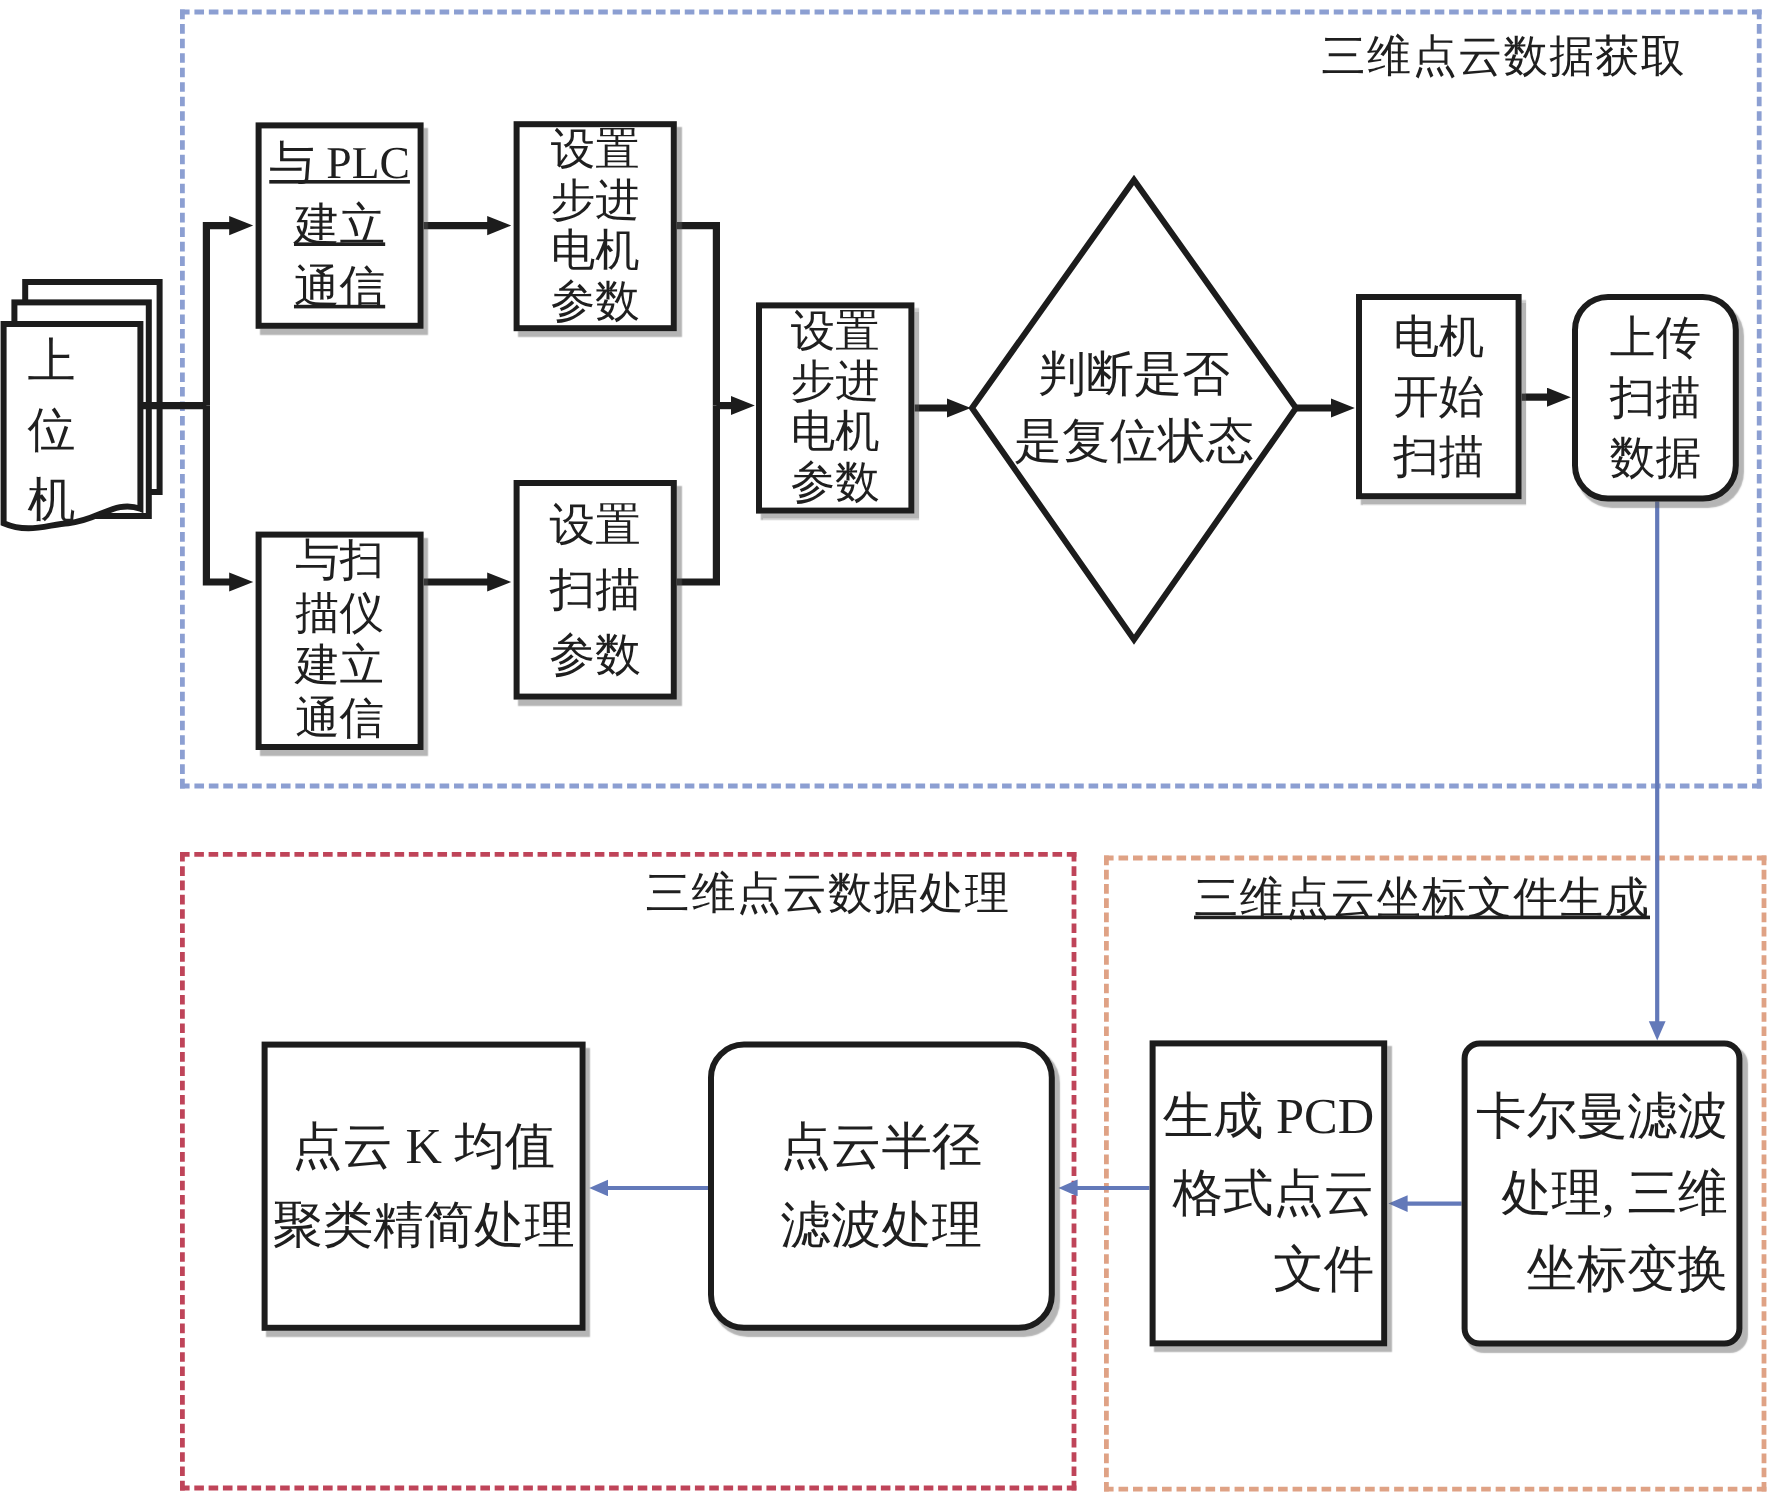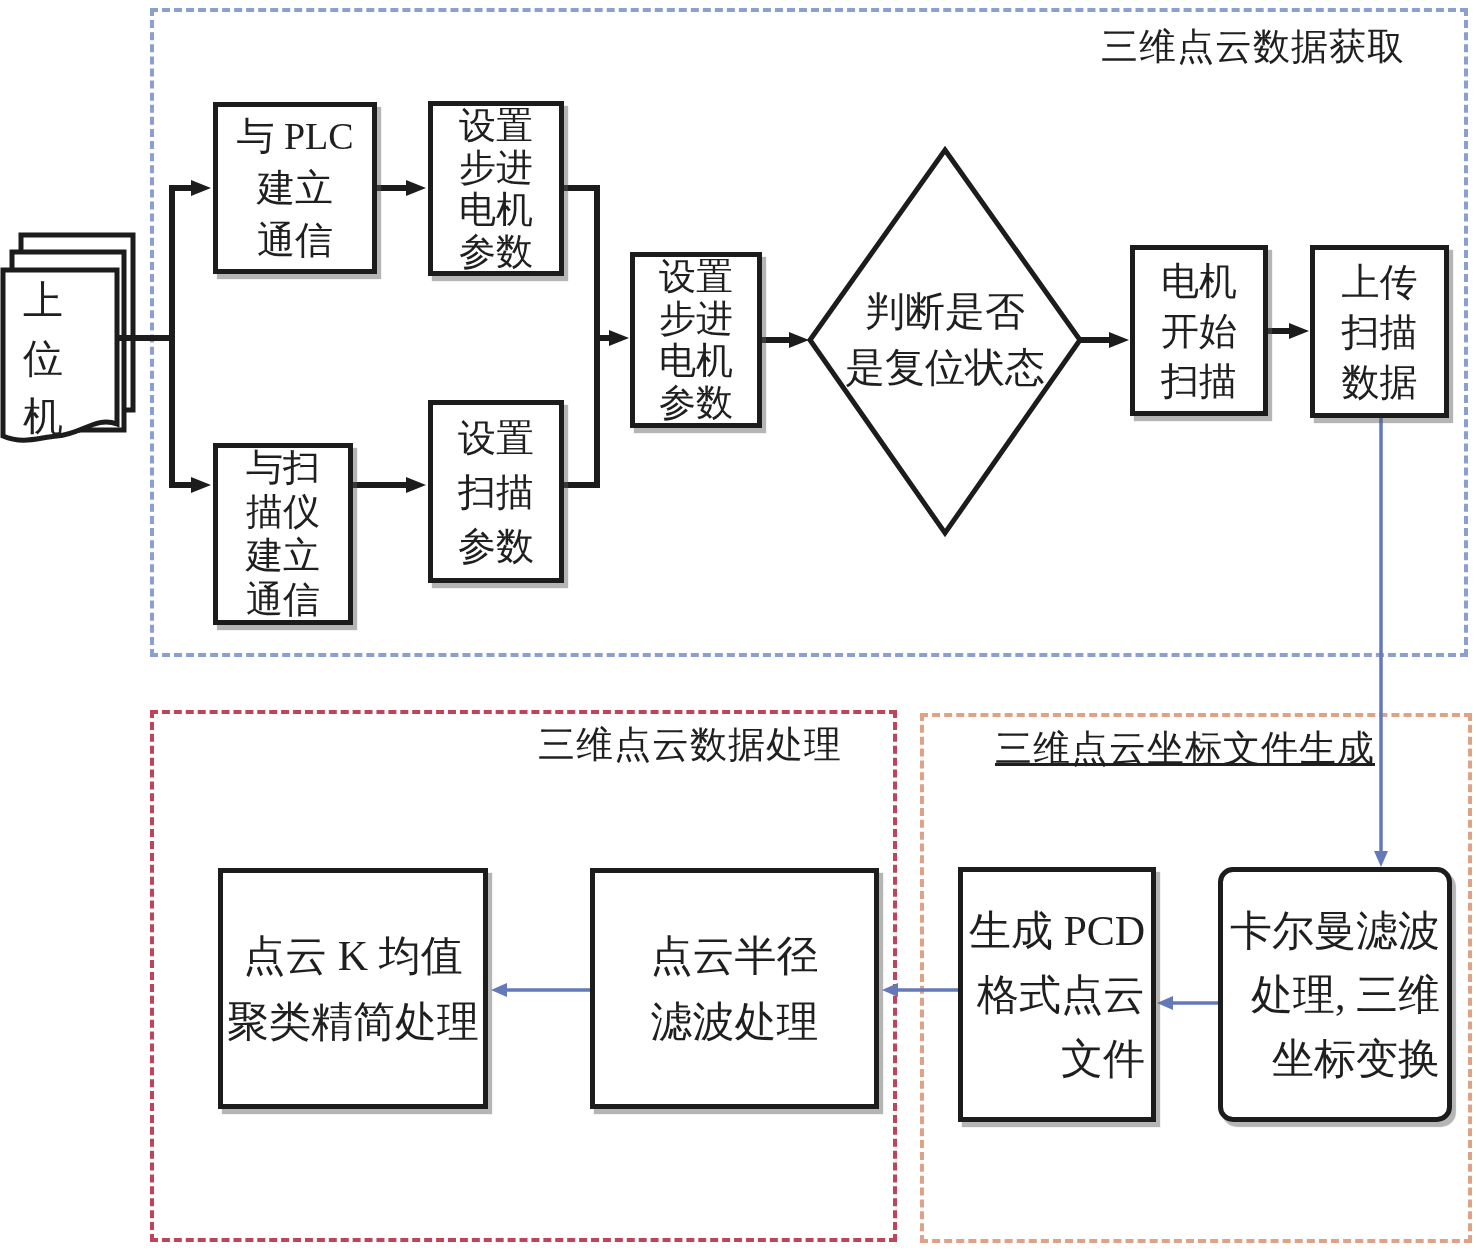--- a/index.html
+++ b/index.html
@@ -93,51 +93,51 @@
 
   <svg id="docsvg" width="150" height="225" viewBox="0 0 150 225">
     <rect class="page" x="21" y="7" width="112" height="175"></rect>
     <rect class="page" x="12" y="24" width="112" height="178"></rect>
     <path class="page" d="M3 42 H117 V196 C96 188, 82 206, 57 208 C40 209, 24 217, 3 208 Z"></path>
   </svg>
   <div class="host-label" style="left:18px;top:272px;width:50px;">上
 位
 机</div>
 
-  <div class="node f38" style="left:213px;top:102px;width:164px;height:172px;">与 PLC
+  <div class="node f38" style="left:213px;top:102px;width:140px;height:172px;text-decoration:underline;">与 PLC
 建立
 通信</div>
   <div class="node f37t" style="left:428px;top:101px;width:136px;height:175px;">设置
 步进
 电机
 参数</div>
   <div class="node f37q" style="left:213px;top:400px;width:140px;height:182px;margin-top:43px;">与扫
 描仪
 建立
 通信</div>
   <div class="node f38s" style="left:428px;top:400px;width:136px;height:183px;">设置
 扫描
 参数</div>
   <div class="node f37t" style="left:630px;top:252px;width:132px;height:176px;">设置
 步进
 电机
 参数</div>
   <div class="node f38t" style="left:1130px;top:245px;width:138px;height:171px;">电机
 开始
 扫描</div>
-  <div class="node f38t" style="left:1310px;top:245px;width:139px;height:173px;">上传
+  <div class="node f38t" style="left:1310px;top:245px;width:139px;height:173px;border-radius:30px;">上传
 扫描
 数据</div>
   <div class="node f42" style="left:1218px;top:867px;width:234px;height:255px;border-radius:15px;">卡尔曼滤波
 处理, 三维
 坐标变换</div>
   <div class="node f42" style="left:958px;top:867px;width:198px;height:255px;">生成 PCD
 格式点云
 文件</div>
-  <div class="node f42b" style="left:590px;top:868px;width:289px;height:241px;">点云半径
+  <div class="node f42b" style="left:590px;top:868px;width:289px;height:241px;border-radius:30px;">点云半径
 滤波处理</div>
   <div class="node f42b" style="left:218px;top:868px;width:270px;height:241px;">点云 K 均值
 聚类精简处理</div>
 
   <svg id="shapes" width="1476" height="1250" viewBox="0 0 1476 1250">
     <polygon class="diamond-shape" points="945,150 1080,340 945,533 810,340"></polygon>
   </svg>
   <div class="diamond-label" style="left:815px;top:272px;width:260px;height:136px;">判断是否
 是复位状态</div>
 

